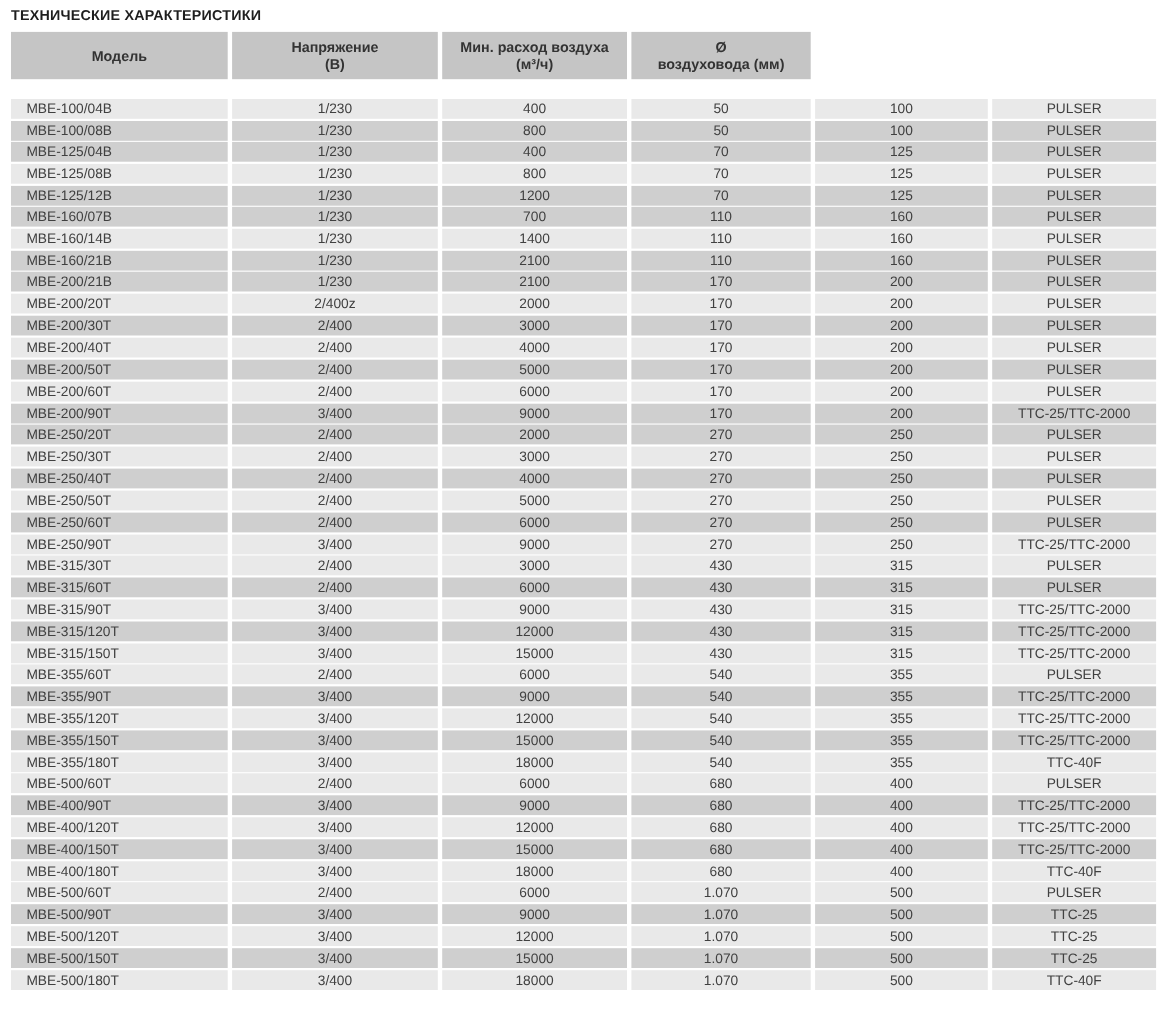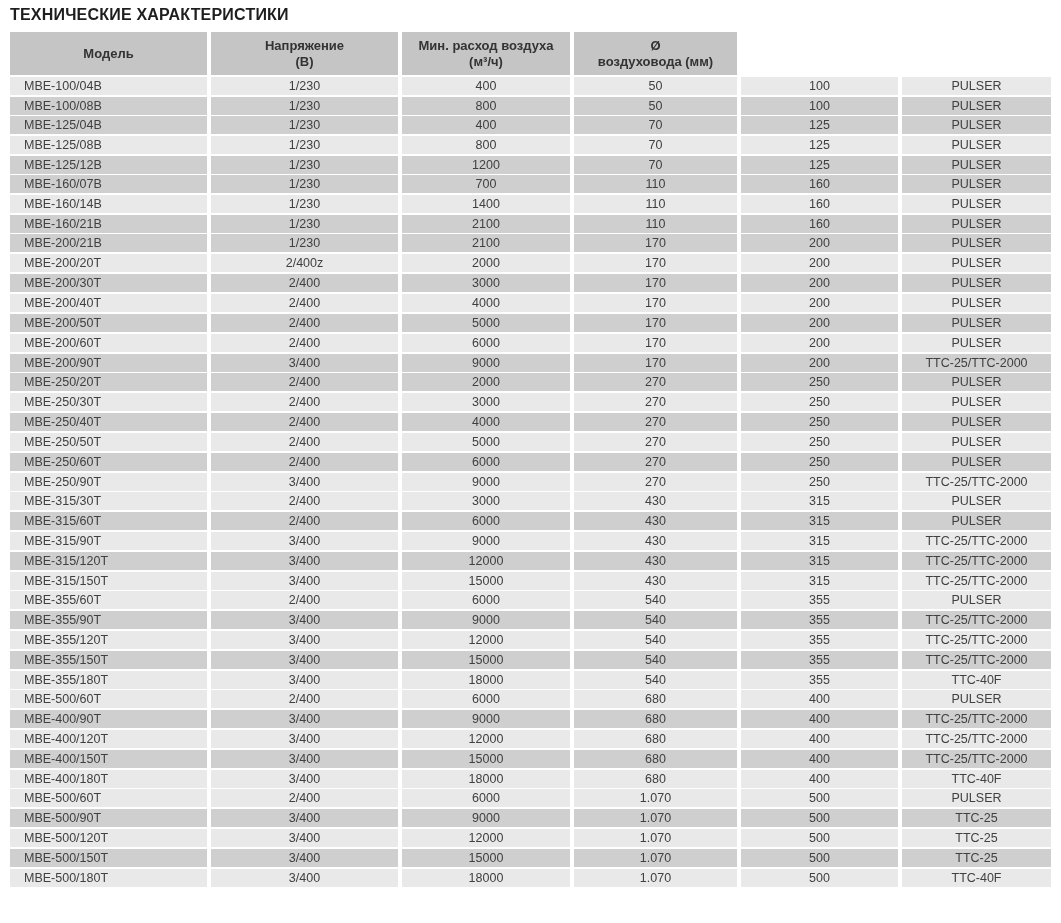--- a/index.html
+++ b/index.html
@@ -4,39 +4,39 @@
 <style>
   html,body{margin:0;padding:0;background:#ffffff;}
   body{
     width:1061px;height:923px;overflow:hidden;
     font-family:"Liberation Sans","DejaVu Sans",sans-serif;
     -webkit-font-smoothing:antialiased;
   }
   .page{position:relative;width:1061px;height:923px;background:#ffffff;}
   .title{
     margin:0;padding:6px 0 0 10px;
-    font-size:16px;font-weight:bold;letter-spacing:.2px;
+    font-size:13px;font-weight:bold;letter-spacing:.2px;
     color:#1e1e1e;
   }
   .spec-table{margin:8px 0 0 10px;width:1041px;}
   .grid-row{
     display:grid;
     grid-template-columns:197px 187px 168px 163px 157px 149px;
     column-gap:4px;
   }
   .thead{margin-bottom:2px;}
   .th{
     background:#c5c5c5;height:43px;
     display:flex;flex-direction:column;justify-content:center;align-items:center;
     font-weight:bold;font-size:13px;line-height:16px;color:#333333;
     text-align:center;
   }
   .tbody{display:flex;flex-direction:column;}
   .group{display:flex;flex-direction:column;gap:2px;margin-top:1px;}
-  .group:first-child{margin-top:0;}
+  .group:first-child{margin-top:16px;}
   .row{height:18px;}
   .cell{
     display:flex;align-items:center;justify-content:center;
     font-size:12.5px;color:#404040;height:18px;overflow:hidden;
   }
   .cell.col-0{justify-content:flex-start;padding-left:14px;}
   .row.light .cell{background:#e9e9e9;}
   .row.dark .cell{background:#cfcfcf;}
   .cell.col-0{box-sizing:border-box;}
 </style>

